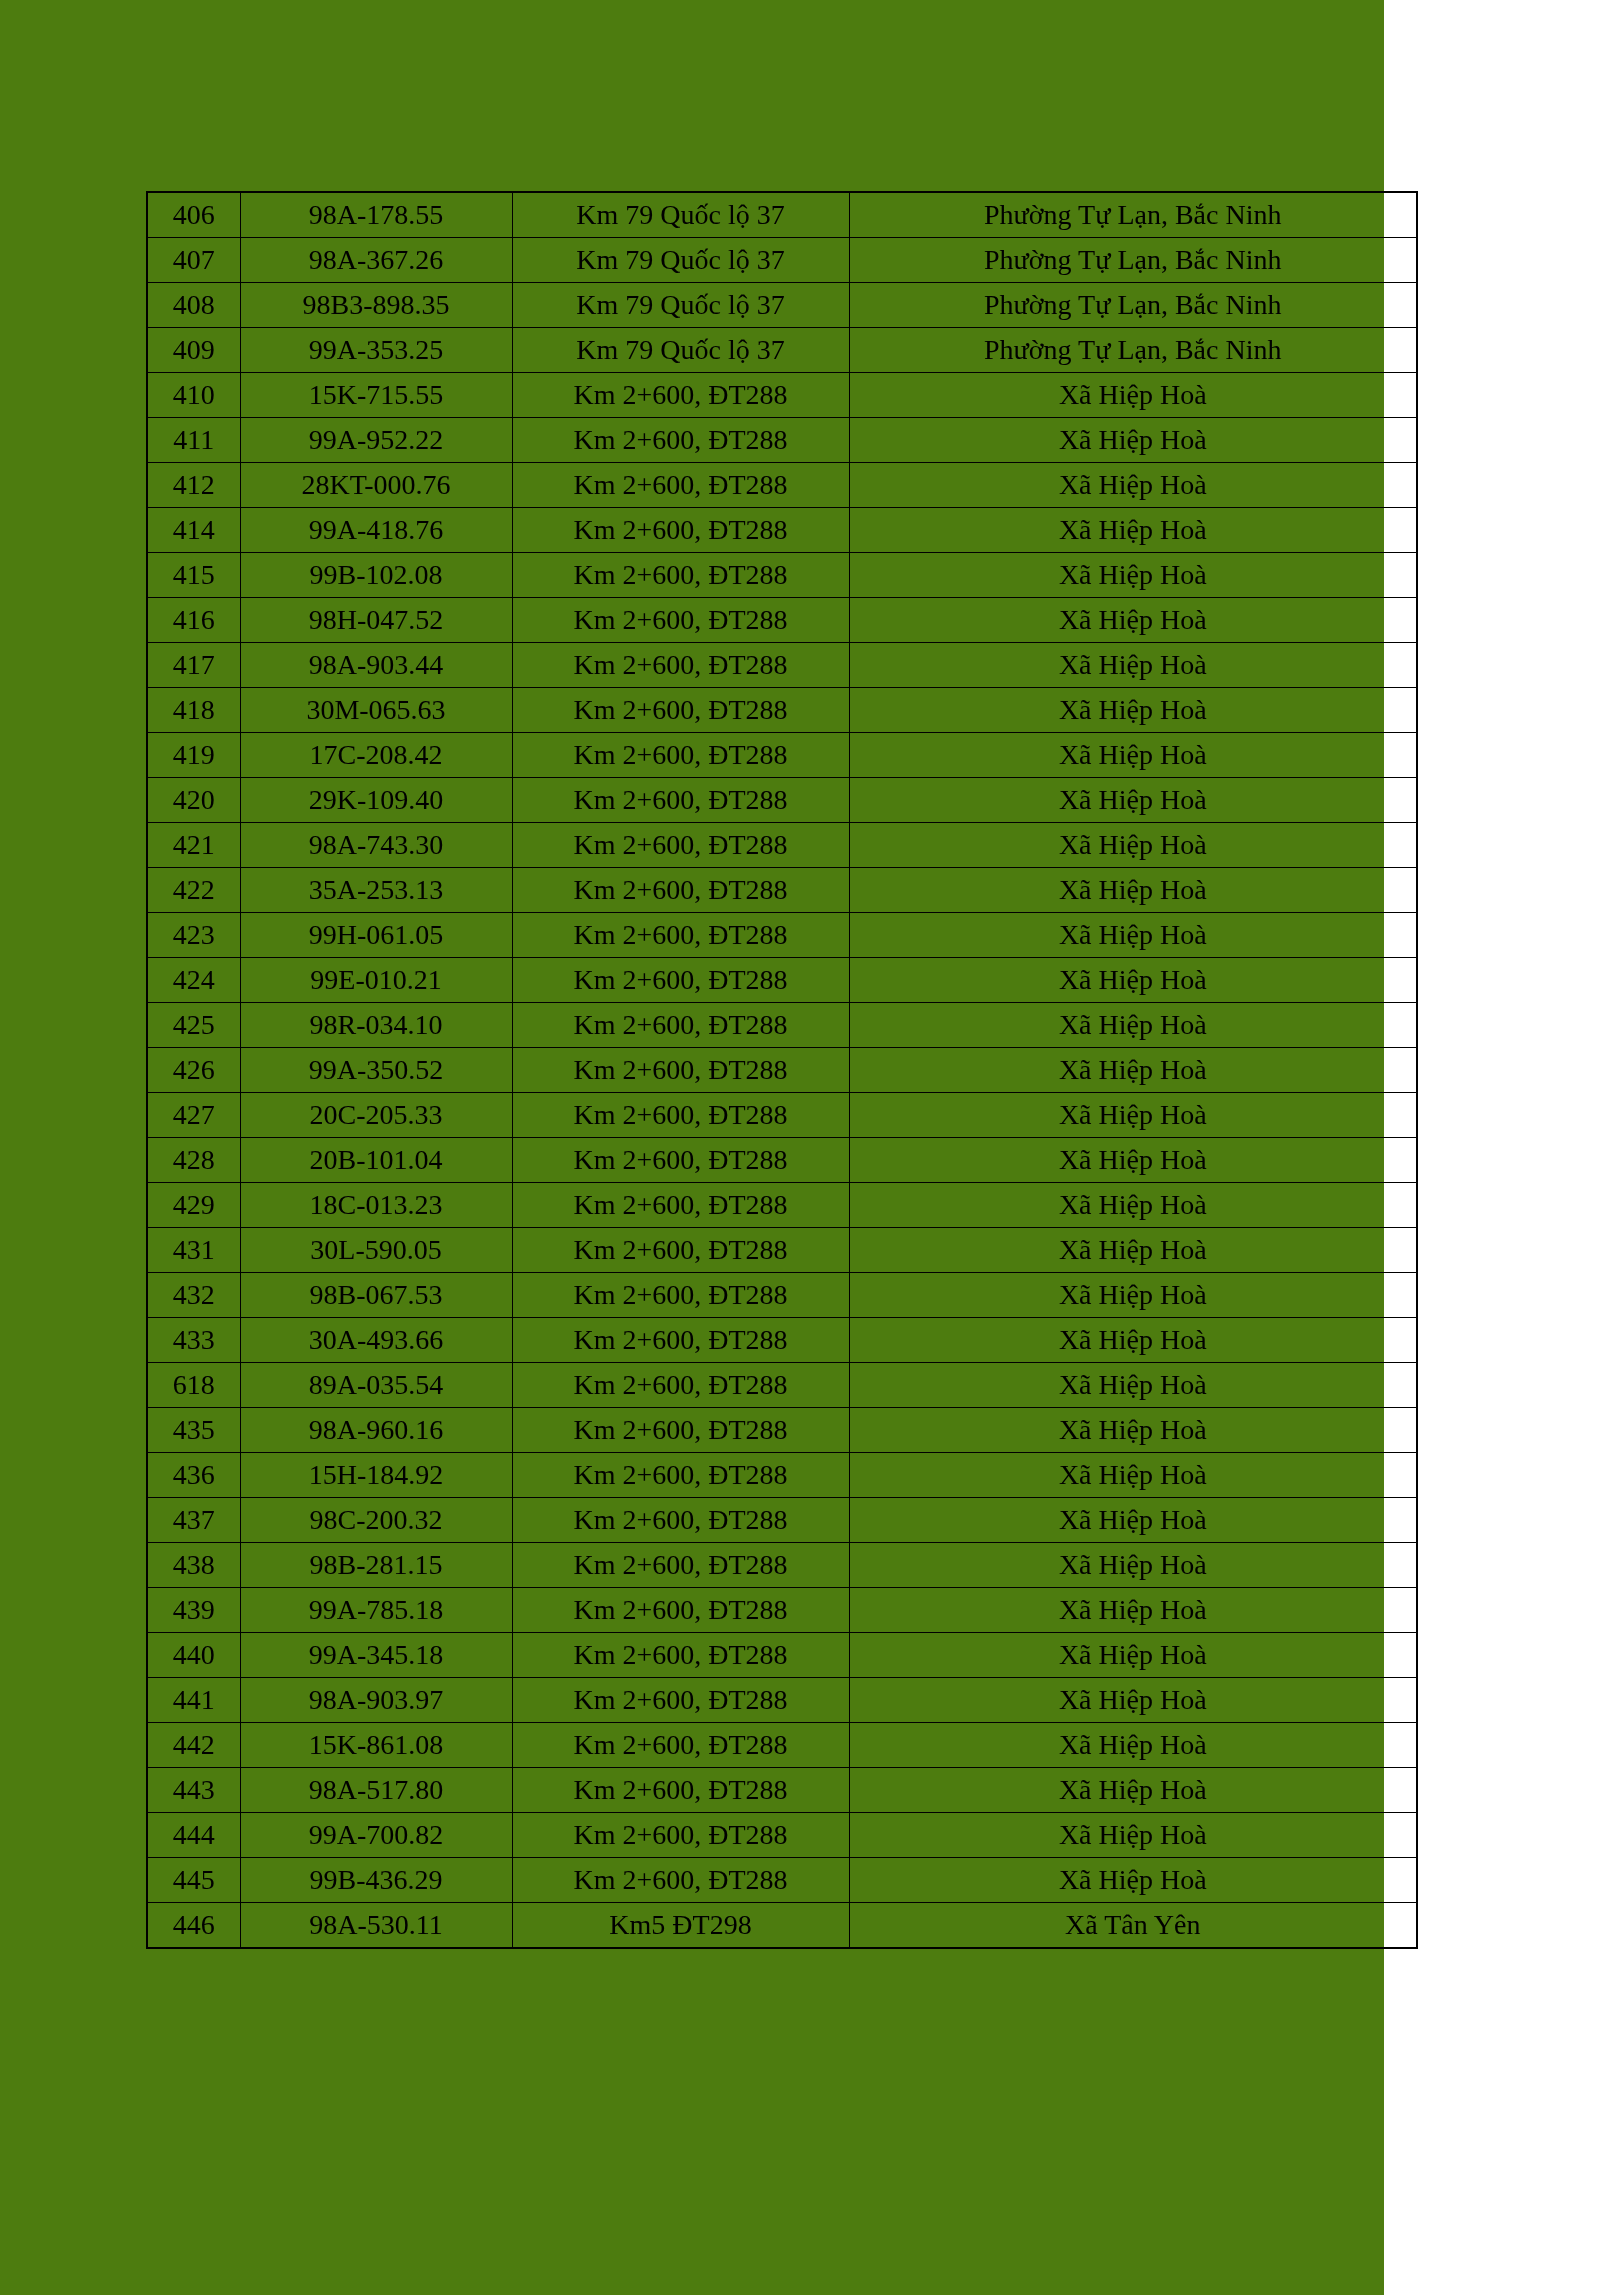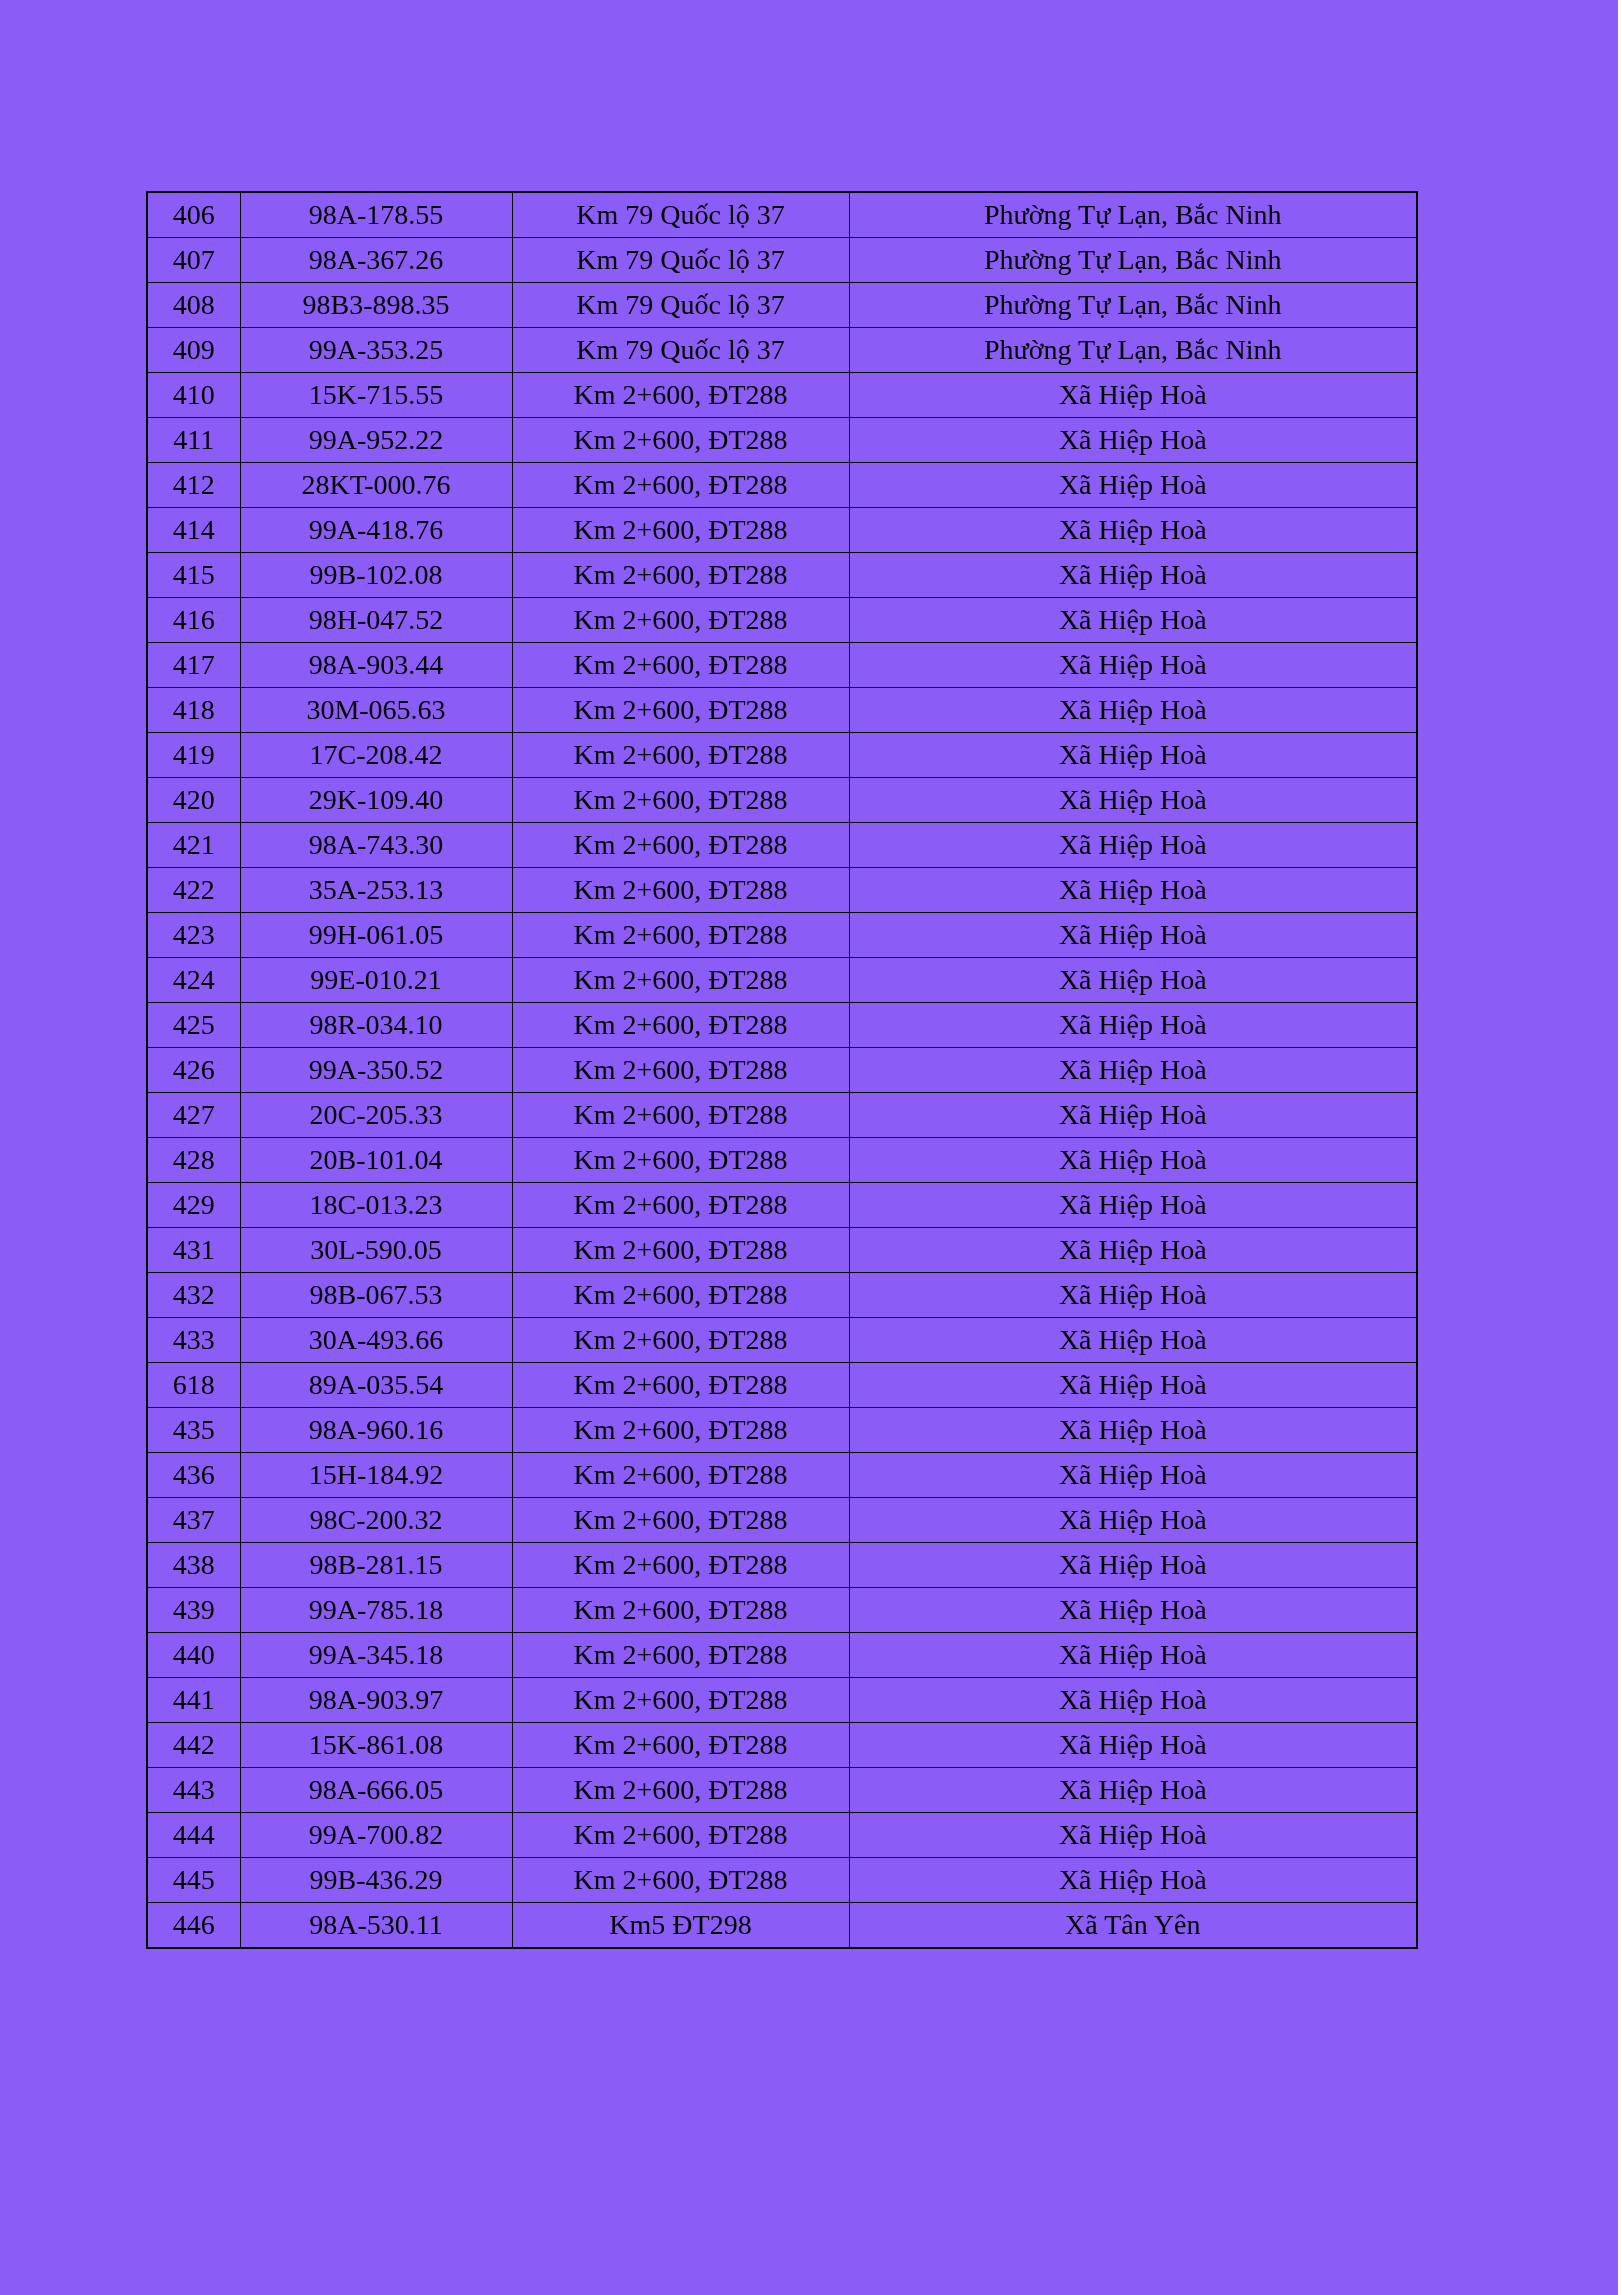--- a/index.html
+++ b/index.html
@@ -10,23 +10,23 @@
   }
   body {
     width: 1623px;
     height: 2295px;
     font-family: "Liberation Serif", "DejaVu Serif", serif;
     color: #000000;
     -webkit-font-smoothing: antialiased;
   }
   .page {
     position: relative;
-    width: 1618px;
+    width: 1384px;
     height: 2295px;
-    background: #8b5cf6;
+    background: #4d7c0f;
     box-sizing: border-box;
   }
   .table-wrap {
     position: absolute;
     left: 146px;
     top: 191px;
     width: 1270px;
   }
   table.doc-table {
     border-collapse: collapse;
@@ -273,21 +273,21 @@
             <td class="cell-ward">Xã Hiệp Hoà</td>
           </tr>
           <tr>
             <td class="cell-stt">442</td>
             <td class="cell-plate">15K-861.08</td>
             <td class="cell-loc">Km 2+600, ĐT288</td>
             <td class="cell-ward">Xã Hiệp Hoà</td>
           </tr>
           <tr>
             <td class="cell-stt">443</td>
-            <td class="cell-plate">98A-666.05</td>
+            <td class="cell-plate">98A-517.80</td>
             <td class="cell-loc">Km 2+600, ĐT288</td>
             <td class="cell-ward">Xã Hiệp Hoà</td>
           </tr>
           <tr>
             <td class="cell-stt">444</td>
             <td class="cell-plate">99A-700.82</td>
             <td class="cell-loc">Km 2+600, ĐT288</td>
             <td class="cell-ward">Xã Hiệp Hoà</td>
           </tr>
           <tr>

